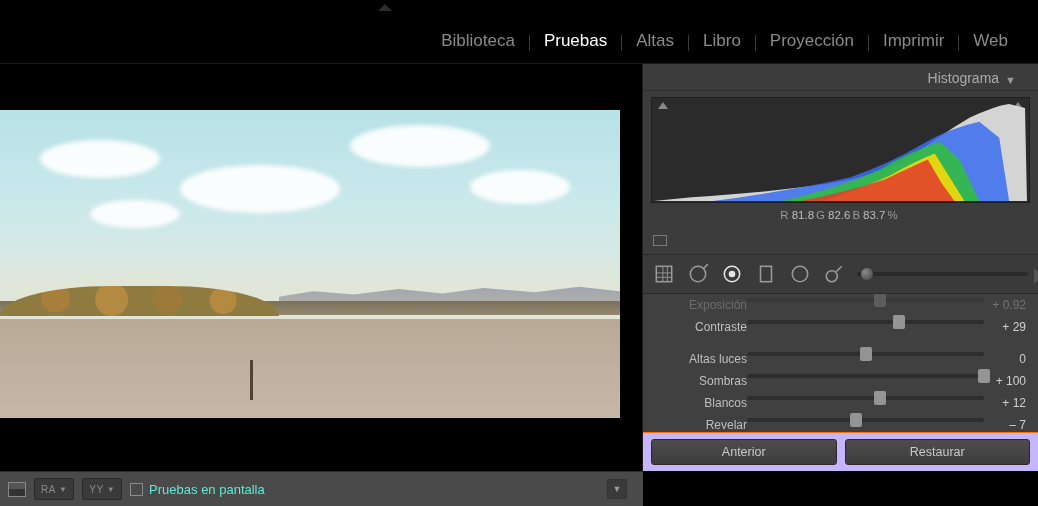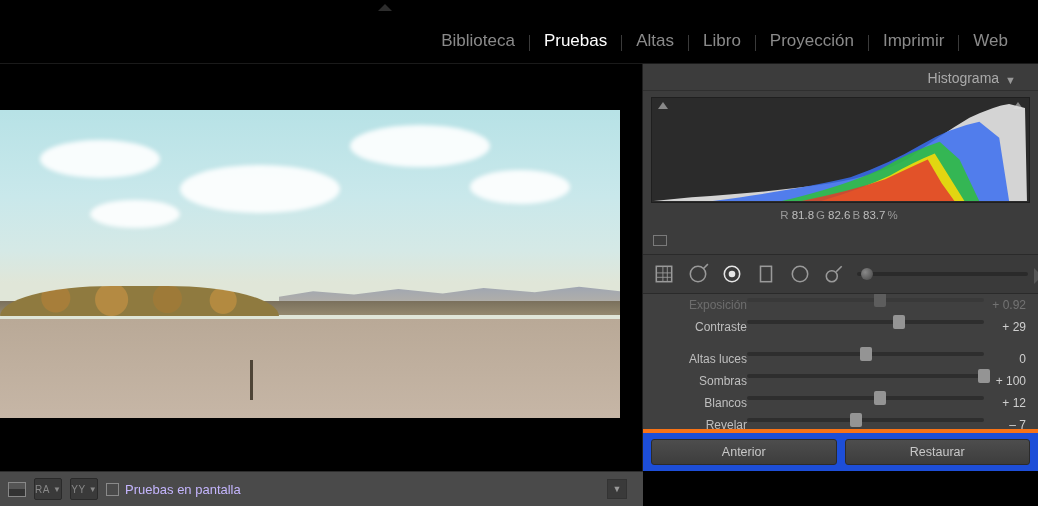--- a/index.html
+++ b/index.html
@@ -52,27 +52,27 @@
   .tool-slider .dot{position:absolute;left:4px;top:-4px;width:12px;height:12px;border-radius:50%;background:radial-gradient(circle at 35% 35%,#888,#444)}
   
   .basic{flex:1;overflow:hidden;padding:4px 12px 0;background:#404040}
   .row{display:flex;align-items:flex-start;height:22px;}
   .row .lbl{width:92px;text-align:right;color:#bfbfbf;font-size:12px}
   .row .trk{flex:1;position:relative;height:4px;background:#2e2e2e;border-radius:2px}
   .row .trk .th{position:absolute;top:-5px;width:12px;height:14px;background:#949494;border-radius:2px;transform:translateX(-50%)}
   .row .val{width:42px;text-align:right;color:#cfcfcf;font-size:12px}
   .spacer{height:10px}
   
-  .rbtns{display:flex;gap:8px;padding:6px 8px;border-top:4px solid #f97316;background:#1d4ed8}
+  .rbtns{display:flex;gap:8px;padding:6px 8px;border-top:1px solid #f97316;background:#c4b5fd}
   .rbtn{flex:1;height:24px;background:linear-gradient(#4d4d4d,#3d3d3d);border:1px solid #2b2b2b;border-radius:3px;display:flex;align-items:center;justify-content:center;color:#c8c8c8;font-size:12.5px;cursor:pointer}
   
   .bottom{position:absolute;left:0;right:395px;bottom:0;height:34px;background:#4a4a4a;border-top:1px solid #2d2d2d;display:flex;align-items:center;padding:0 8px;gap:8px}
-  .bchip{display:flex;align-items:center;padding:0 0;height:20px;background:#3a3a3a;border:1px solid #2a2a2a;border-radius:2px;color:#888;font-size:10px;letter-spacing:.5px}
+  .bchip{display:flex;align-items:center;padding:0 6px;height:20px;background:#3a3a3a;border:1px solid #2a2a2a;border-radius:2px;color:#888;font-size:10px;letter-spacing:.5px}
   .bchip .dd{margin-left:3px;font-size:8px}
-  .soft{display:flex;align-items:center;gap:6px;color:#c4b5fd;font-size:13px}
+  .soft{display:flex;align-items:center;gap:6px;color:#5eead4;font-size:13px}
   .soft .cb{width:11px;height:11px;border:1px solid #8a8a8a}
   .bdd{margin-left:auto;margin-right:8px;width:18px;height:18px;border:1px solid #333;background:#3a3a3a;display:flex;align-items:center;justify-content:center;color:#999;font-size:9px}
   .square-icon{width:16px;height:13px;border:1px solid #888;background:linear-gradient(#555 50%,#333 50%)}
 </style>
 </head>
 <body>
 <div id="app">
 
   <div class="topbar">
     <div class="tri"></div>

